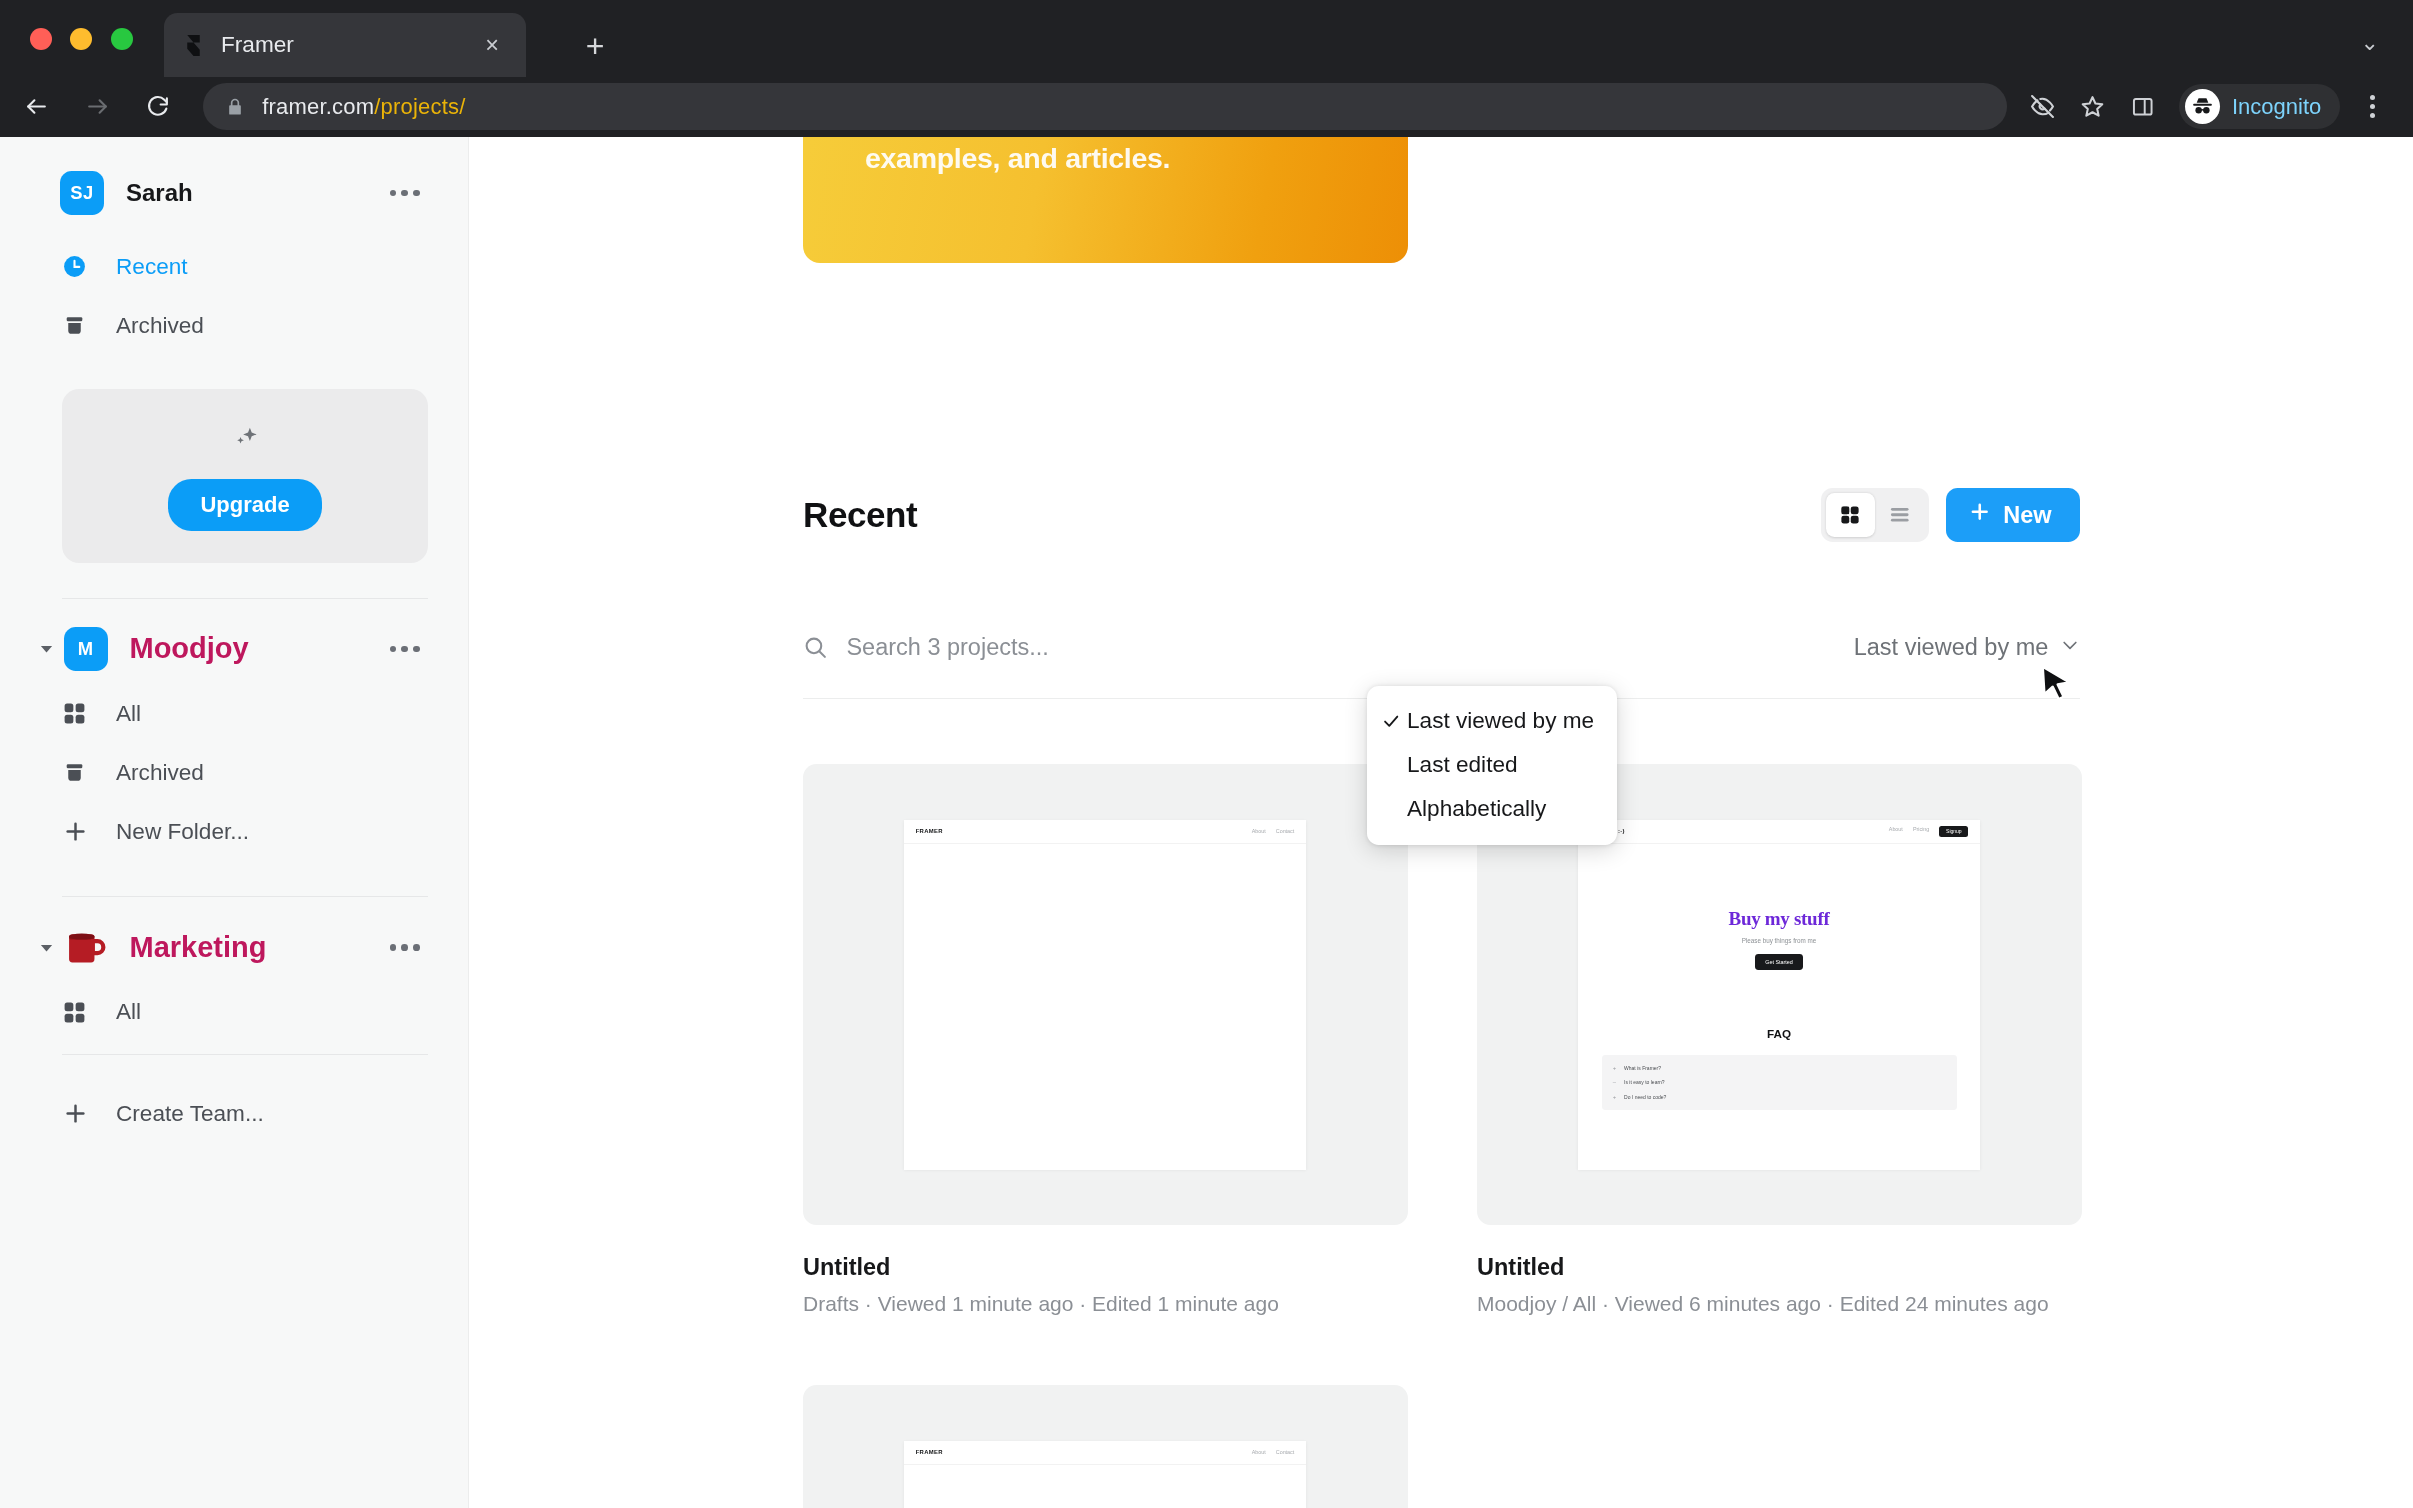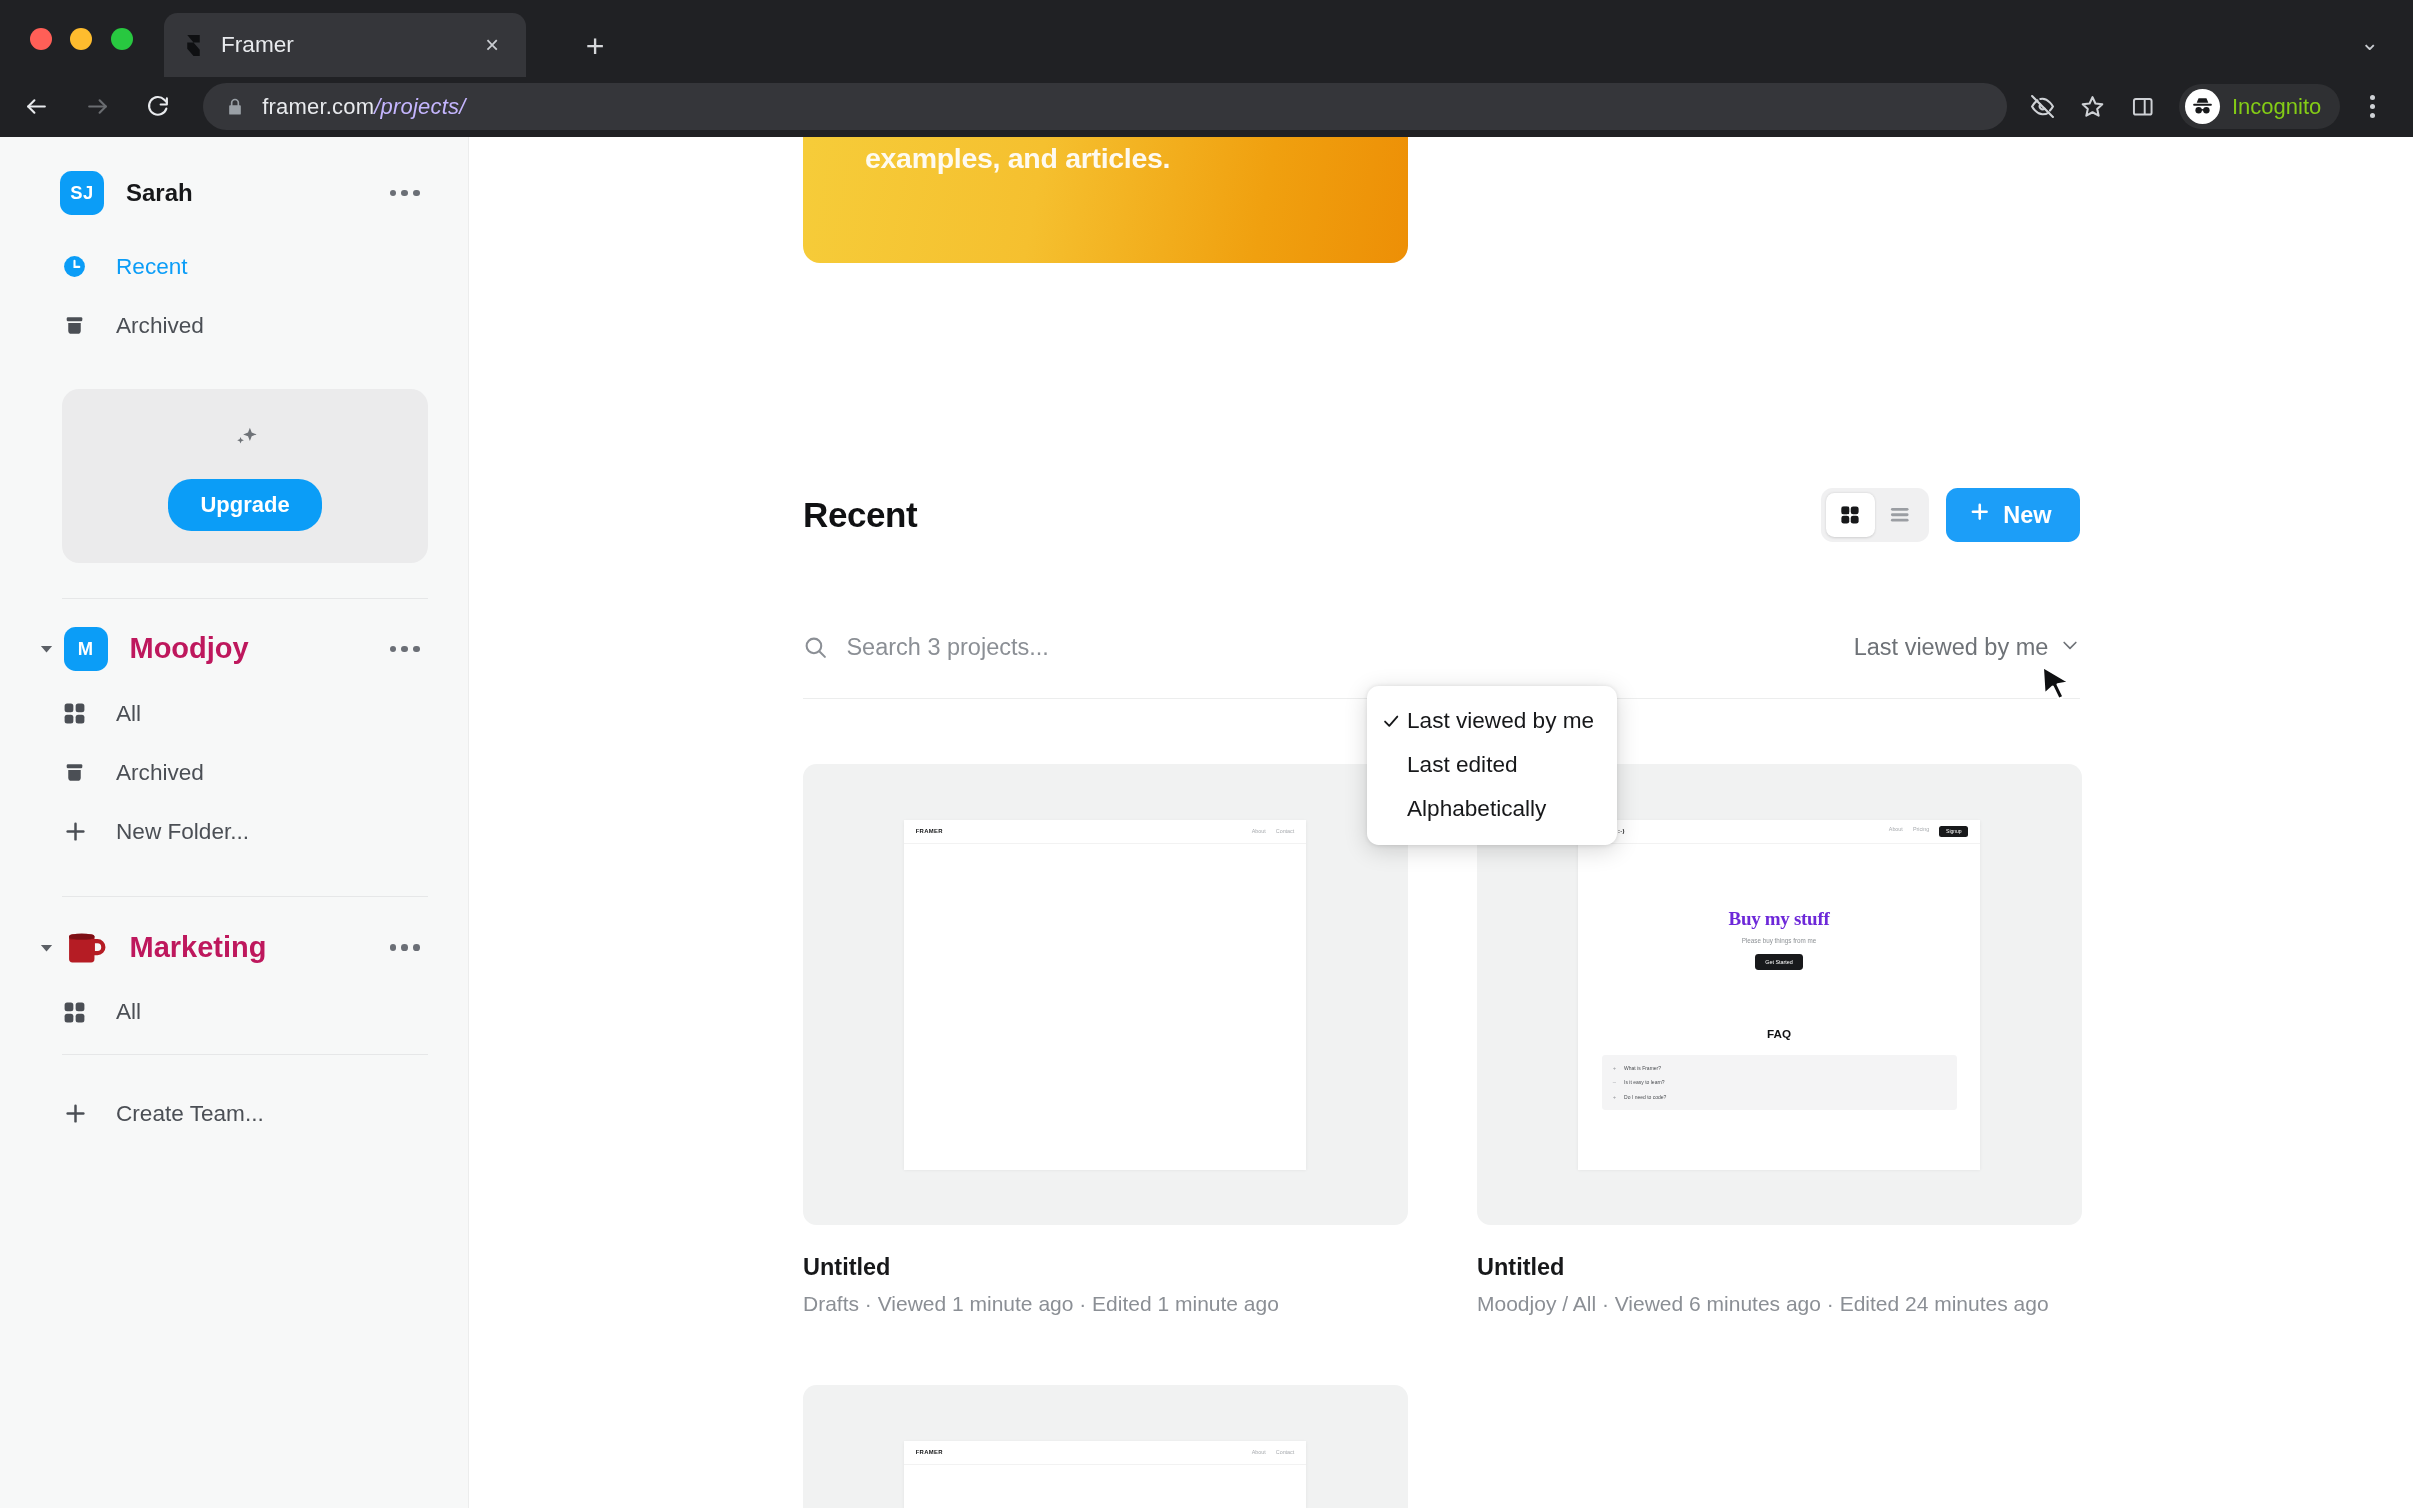--- a/index.html
+++ b/index.html
@@ -84,39 +84,39 @@
     height: 47px;
     background: #35363a;
     border-radius: 25px;
     display: flex; align-items: center;
     padding: 0 22px;
     margin-right: 13.4px;
     max-width: 1911px;
   }
   .lock-icon { margin-right: 17px; display:flex; }
   .url { font-size: 22px; color: #e8eaed; letter-spacing: 0.2px; }
-  .url .path { color: #c4b5fd; font-style: italic; }
+  .url .path { color: #eab308; }
   .tool-icons { display: flex; align-items: center; gap: 5px; margin-right: 6.7px; }
   .tool-ico {
     width: 45px; height: 45px;
     display: flex; align-items: center; justify-content: center;
     color: #cfd2d6;
   }
   .incognito-pill {
     display: flex; align-items: center;
     height: 45px; padding: 0 18.4px 0 6.7px;
     border-radius: 25px; background: #2f3033;
     margin-left: 8.4px;
   }
   .incognito-avatar {
     width: 35px; height: 35px; border-radius: 50%;
     background: #ffffff; margin-right: 11.7px;
     display: flex; align-items: center; justify-content: center;
   }
-  .incognito-label { color: #84cc16; font-size: 22px; }
+  .incognito-label { color: #7dd3fc; font-size: 22px; }
   .kebab {
     width: 45px; height: 45px; margin-right: 11.7px; margin-left: 5px;
     display: flex; flex-direction: column; align-items: center; justify-content: center; gap: 4.2px;
   }
   .kebab i { width: 5px; height: 5px; border-radius: 50%; background: #cfd2d6; display:block; }
 
   
   .page {
     position: absolute; top: 137px; left: 0;
     width: 2413px; height: 1372px;

